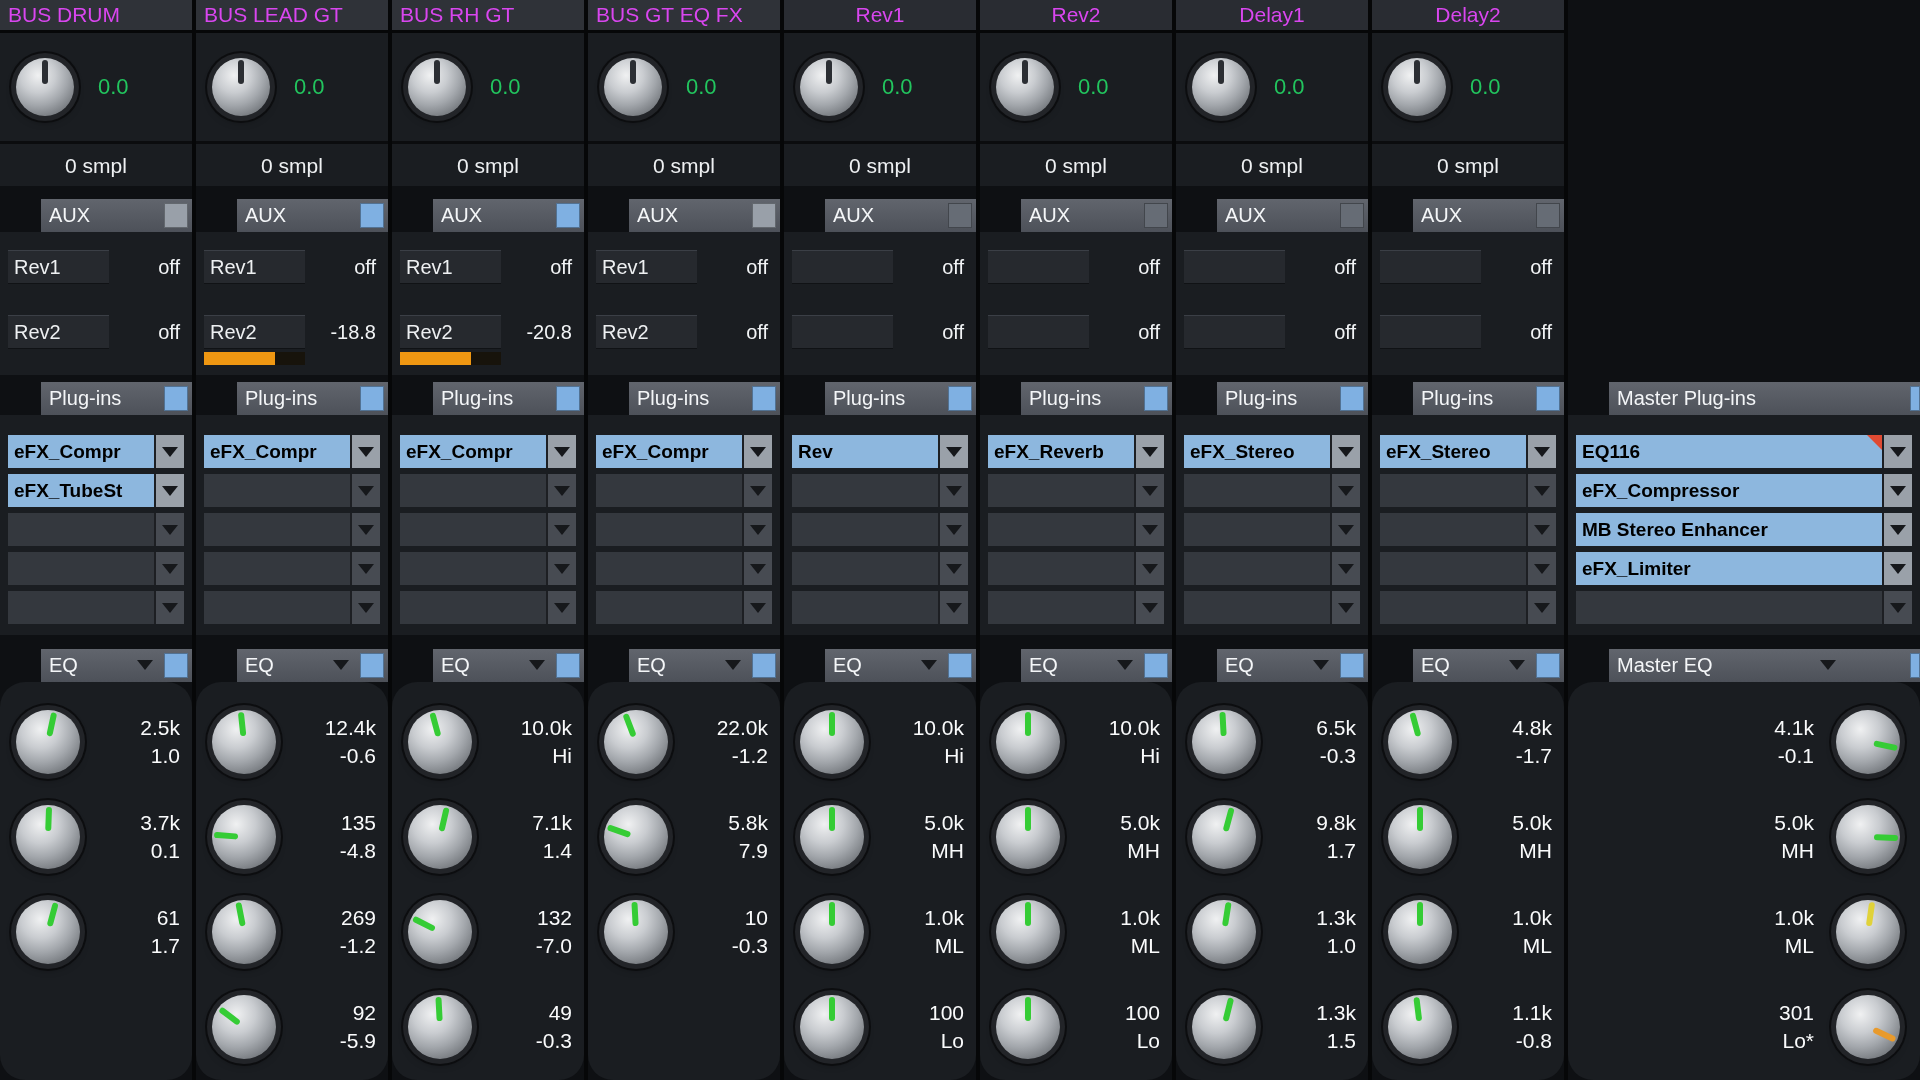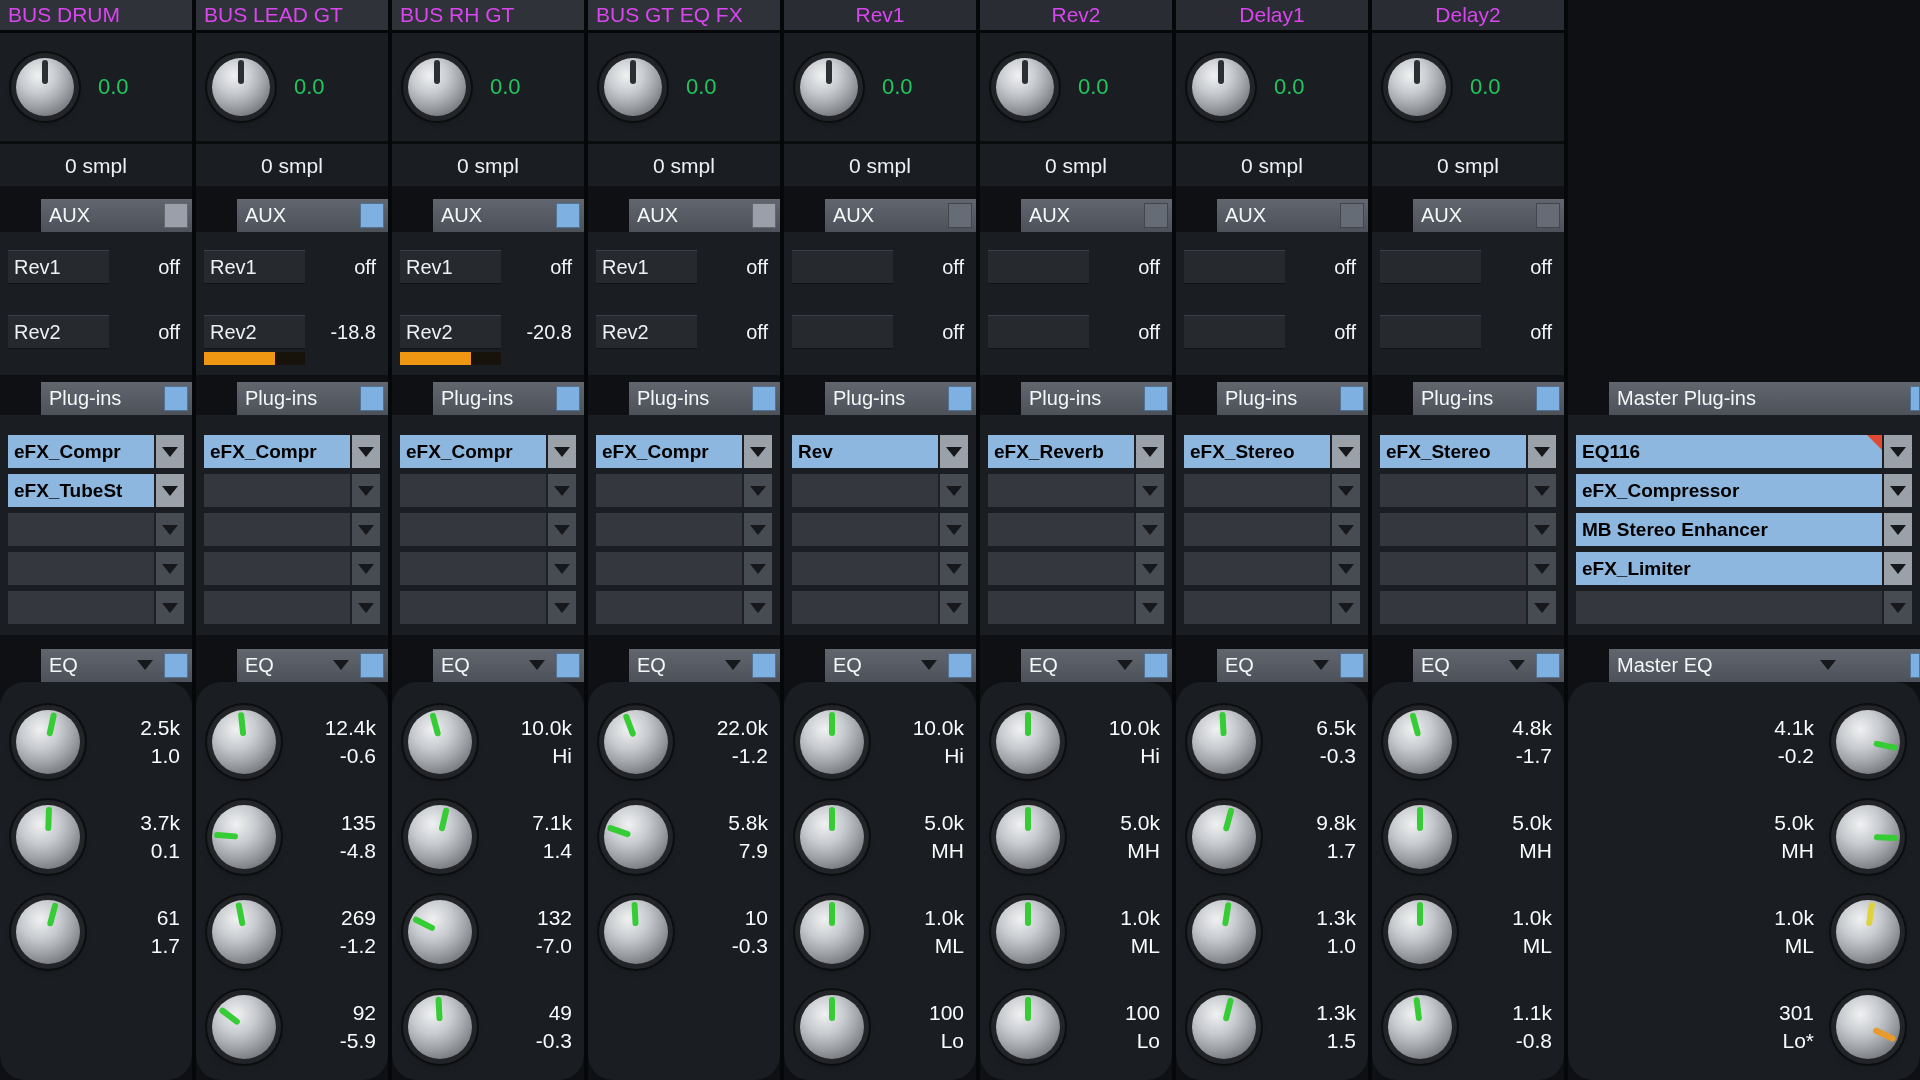--- a/index.html
+++ b/index.html
@@ -1089,21 +1089,21 @@
 
     <div class="sec-header eq-header">
       <span>Master EQ</span>
       <i class="arr"></i>
       <span class="led"></span>
     </div>
     <div class="eq-body">
       <div class="eq-row">
         <div class="eq-vals">
           <div>4.1k</div>
-          <div>-0.2</div>
+          <div>-0.1</div>
         </div>
         <div class="knob eq-knob">
           <div class="rot" style="transform: rotate(102deg);">
               <div class="ind" style="background: rgb(53, 204, 53);"></div>
             </div>
         </div>
       </div>
       <div class="eq-row">
         <div class="eq-vals">
           <div>5.0k</div>

